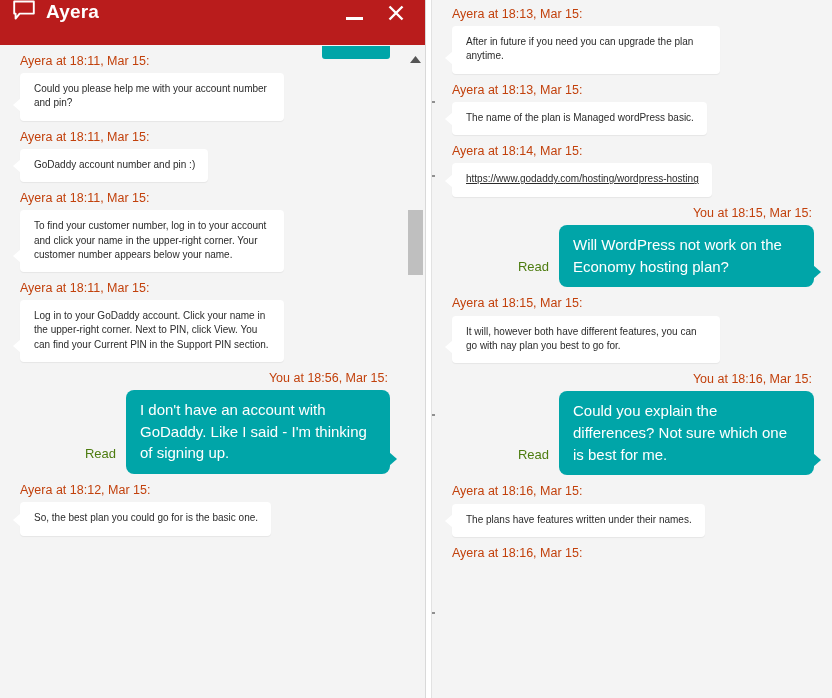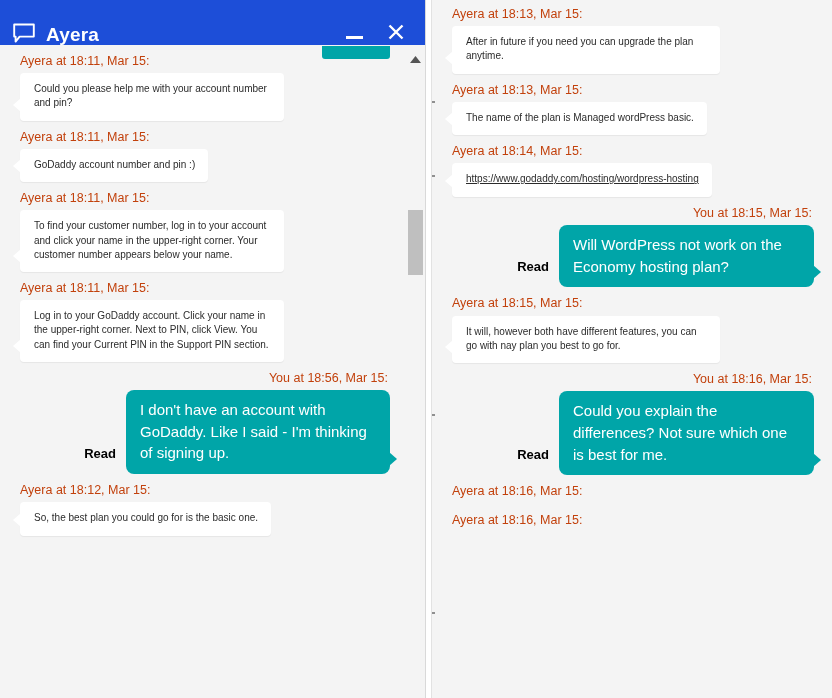--- a/index.html
+++ b/index.html
@@ -23,23 +23,23 @@
     height: 698px;
     background: #f4f4f4;
     overflow: hidden;
     flex: 0 0 425px;
   }
 
   .chat-header {
     position: absolute;
     top: 0; left: 0;
     width: 425px; height: 45px;
-    background: #1d4ed8;
-    display: flex;
-    align-items: flex-end;
+    background: #b91c1c;
+    display: flex;
+    align-items: flex-start;
     z-index: 20;
   }
   .header-left {
     display: flex;
     align-items: center;
     gap: 10px;
     padding-left: 12px;
     flex: 1 1 auto;
   }
   .bubble-icon { width: 24px; height: 22px; display: block; }
@@ -126,25 +126,24 @@
   }
 
   .row-out {
     display: flex;
     align-items: flex-end;
     justify-content: flex-end;
     padding-right: 6px;
   }
   .read-label {
     font-size: 13px;
-    color: #000000;
+    color: #4d7c0f;
     margin-right: 10px;
     margin-bottom: 13px;
     white-space: nowrap;
-    font-weight: bold;
   }
   .bubble-out {
     position: relative;
     max-width: 264px;
     background: #00a5a8;
     color: #ffffff;
     font-size: 15px;
     line-height: 1.45;
     padding: 9px 14px 10px 14px;
     border-radius: 8px;
@@ -386,20 +385,23 @@
     <div class="msg-group">
       <div class="meta right">You at 18:16, Mar 15:</div>
       <div class="row-out">
         <span class="read-label">Read</span>
         <div class="bubble-out">Could you explain the differences? Not sure which one is best for me.</div>
       </div>
     </div>
 
     <div class="msg-group">
       <div class="meta">Ayera at 18:16, Mar 15:</div>
+      <div class="row-in">
+        <div class="bubble-in">The plans have features written under their names.</div>
+      </div>
     </div>
 
     <div class="msg-group">
       <div class="meta">Ayera at 18:16, Mar 15:</div>
 
     </div>
 
   </div>
 
 </div>

